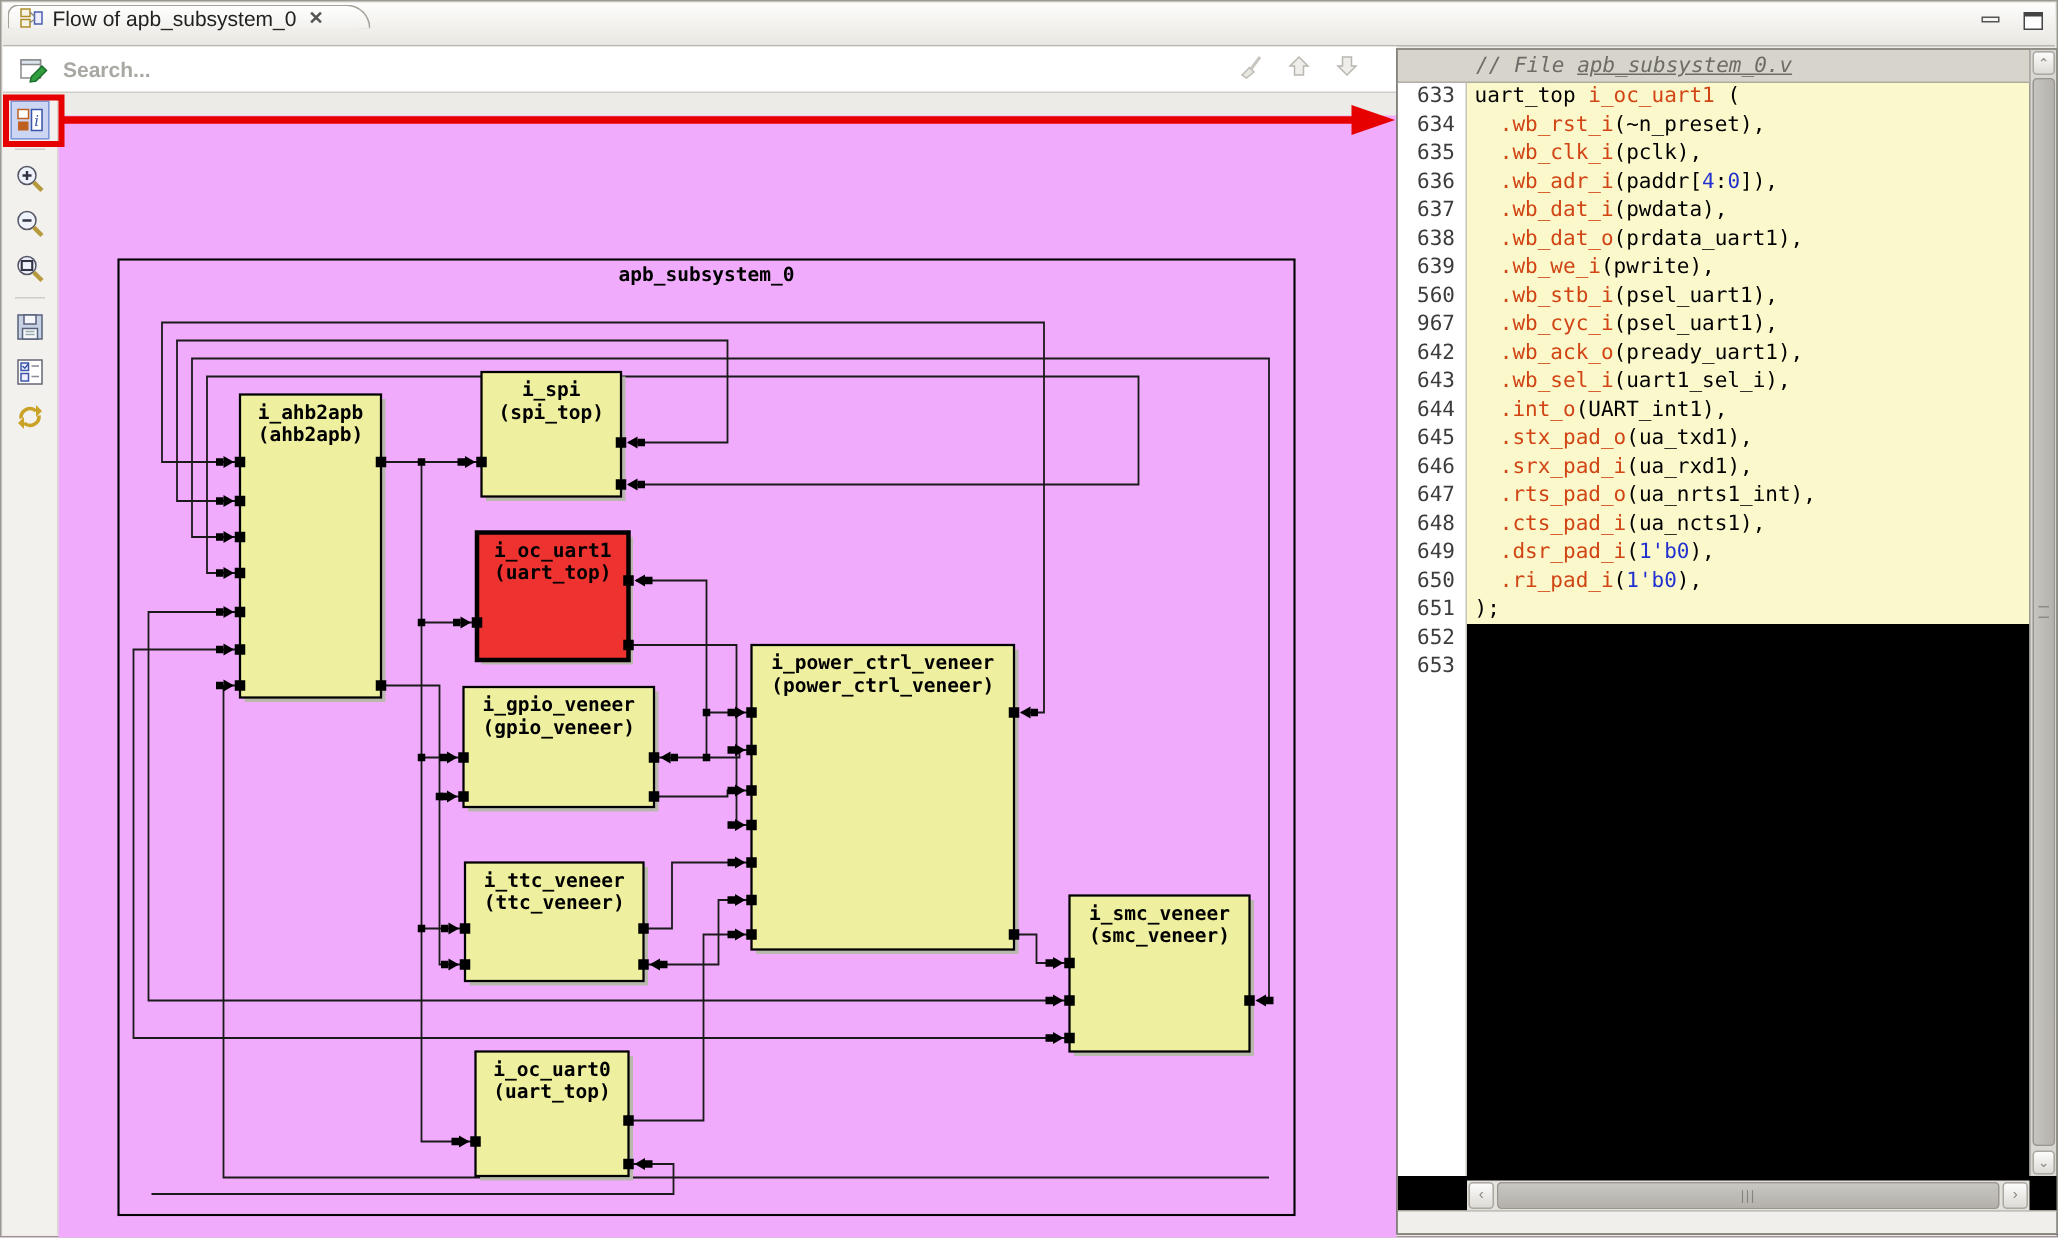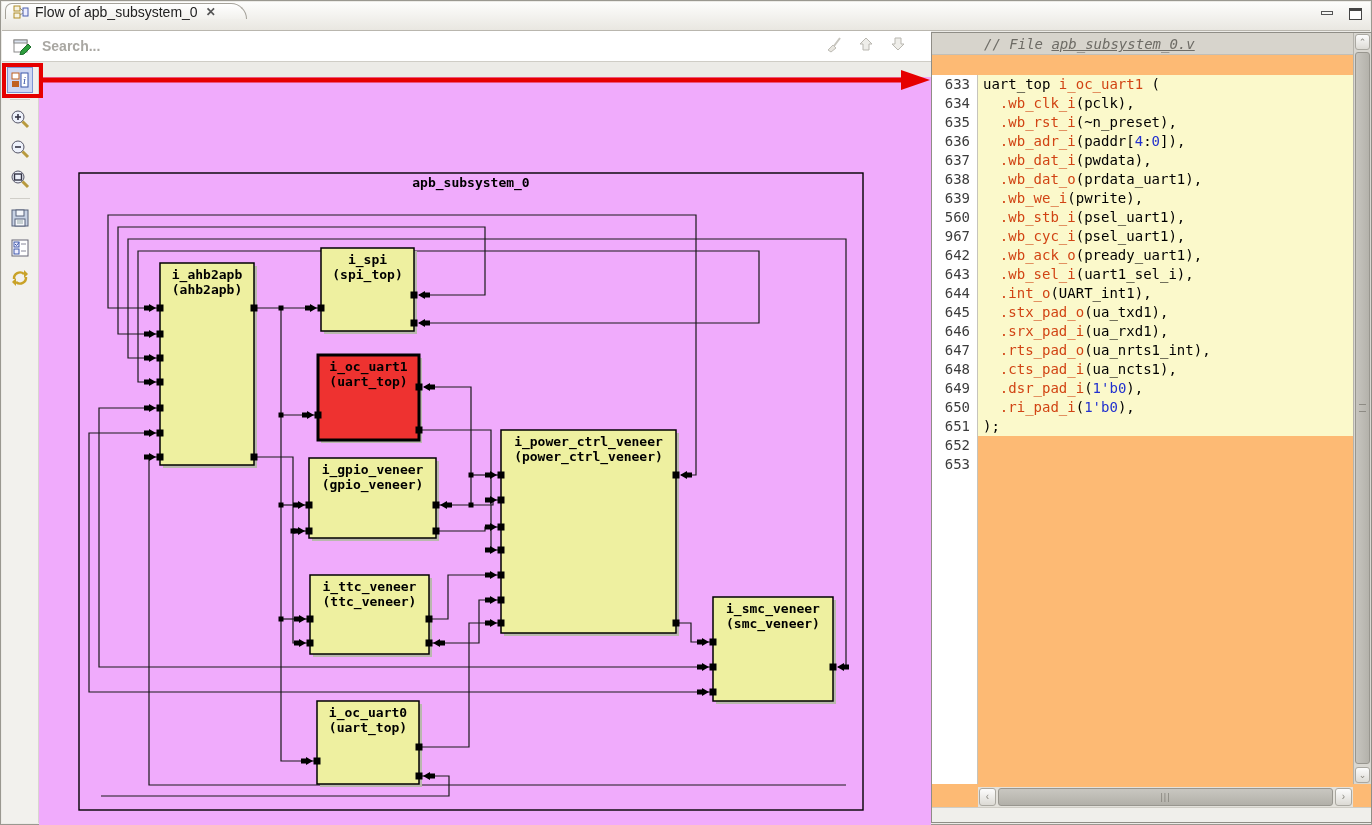--- a/index.html
+++ b/index.html
@@ -33,26 +33,26 @@
   .tool.sel { background:#ccd6f3; border:1px solid #7d95d4; }
   .tsep { width:20px; height:1px; background:#d0cec8; margin:6px auto; }
 
   
   .canvas { position:absolute; left:38px; top:76px; width:892px; height:762px; background:#f0abfc; }
   .canvas svg { display:block; }
   text.blk { font-family:"DejaVu Sans Mono", monospace; font-weight:bold; font-size:13px; fill:#000; }
 
   
   .codepanel { position:absolute; left:930px; top:31px; width:441px; bottom:1px;
-               background:#fdba74; border:1px solid #8f8d86; }
+               background:#000000; border:1px solid #8f8d86; }
   .codehead { position:absolute; left:0; right:18px; top:0; height:22px; background:#d7d4cc;
               border-bottom:1px solid #c2bfb7; font-family:"DejaVu Sans Mono", monospace;
               font-size:14px; font-style:italic; color:#6e6c66; padding-left:52px; line-height:22px; white-space:pre; }
   .codehead a { color:#6e6c66; text-decoration:underline; }
-  .codebody { position:absolute; left:0; right:18px; top:22px; bottom:38px; overflow:hidden; display:flex;margin-top:20px; }
+  .codebody { position:absolute; left:0; right:18px; top:22px; bottom:38px; overflow:hidden; display:flex; }
   .gutter { width:46px; background:#ffffff; border-right:1px solid #c6c4bc; text-align:right;
             font-family:"DejaVu Sans Mono", monospace; font-size:14px; color:#3c3c3c; padding-right:7px; }
   .gutter div { height:19px; line-height:19px; }
   .srccol { flex:1; }
   .srclines { background:#fbf9cb; }
   .srclines div { height:19px; line-height:19px; font-family:"DejaVu Sans Mono", monospace;
                   font-size:14px; white-space:pre; padding-left:5px; }
   .tok-k { color:#000000; }
   .tok-p { color:#d14414; }
   .tok-n { color:#2130cf; }
@@ -395,22 +395,22 @@
           <div>648</div>
           <div>649</div>
           <div>650</div>
           <div>651</div>
           <div>652</div>
           <div>653</div>
         </div>
       <div class="srccol">
         <div class="srclines">
             <div><span class="tok-k">uart_top </span><span class="tok-p">i_oc_uart1</span><span class="tok-k"> (</span></div>
+            <div><span class="tok-k">  </span><span class="tok-p">.wb_rst_i</span><span class="tok-k">(~n_preset),</span></div>
             <div><span class="tok-k">  </span><span class="tok-p">.wb_clk_i</span><span class="tok-k">(pclk),</span></div>
-            <div><span class="tok-k">  </span><span class="tok-p">.wb_rst_i</span><span class="tok-k">(~n_preset),</span></div>
             <div><span class="tok-k">  </span><span class="tok-p">.wb_adr_i</span><span class="tok-k">(paddr[</span><span class="tok-n">4</span><span class="tok-k">:</span><span class="tok-n">0</span><span class="tok-k">]),</span></div>
             <div><span class="tok-k">  </span><span class="tok-p">.wb_dat_i</span><span class="tok-k">(pwdata),</span></div>
             <div><span class="tok-k">  </span><span class="tok-p">.wb_dat_o</span><span class="tok-k">(prdata_uart1),</span></div>
             <div><span class="tok-k">  </span><span class="tok-p">.wb_we_i</span><span class="tok-k">(pwrite),</span></div>
             <div><span class="tok-k">  </span><span class="tok-p">.wb_stb_i</span><span class="tok-k">(psel_uart1),</span></div>
             <div><span class="tok-k">  </span><span class="tok-p">.wb_cyc_i</span><span class="tok-k">(psel_uart1),</span></div>
             <div><span class="tok-k">  </span><span class="tok-p">.wb_ack_o</span><span class="tok-k">(pready_uart1),</span></div>
             <div><span class="tok-k">  </span><span class="tok-p">.wb_sel_i</span><span class="tok-k">(uart1_sel_i),</span></div>
             <div><span class="tok-k">  </span><span class="tok-p">.int_o</span><span class="tok-k">(UART_int1),</span></div>
             <div><span class="tok-k">  </span><span class="tok-p">.stx_pad_o</span><span class="tok-k">(ua_txd1),</span></div>

